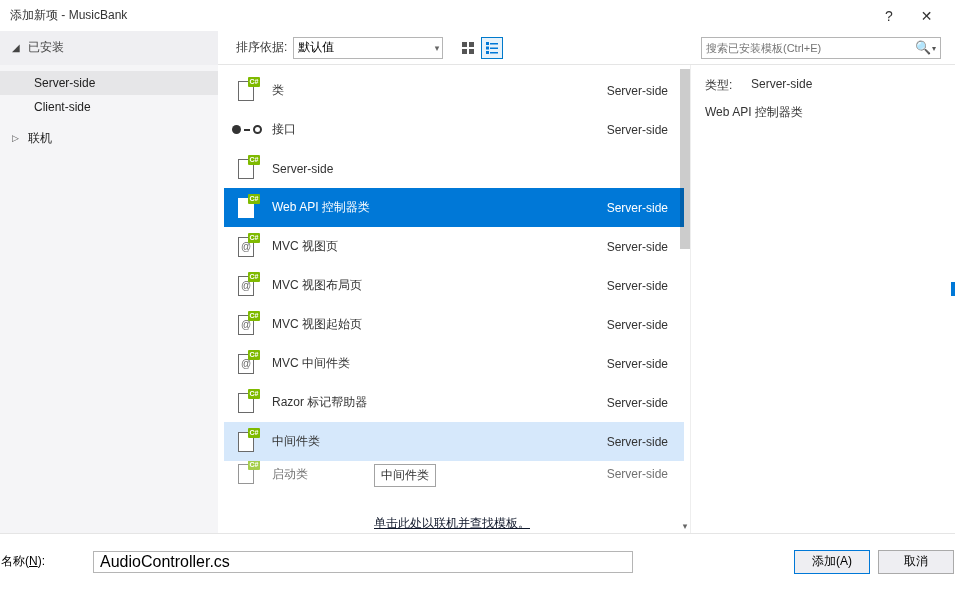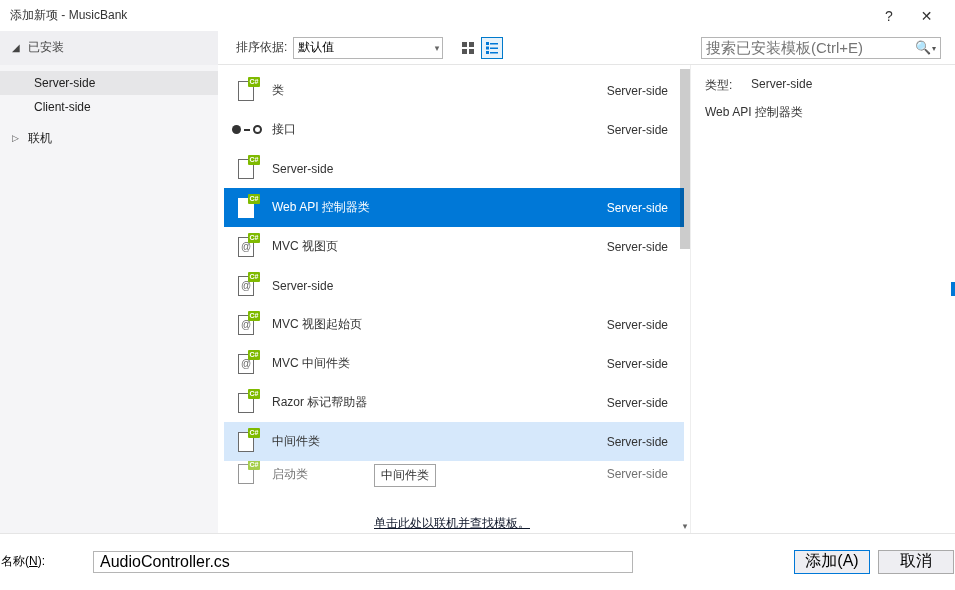--- a/index.html
+++ b/index.html
@@ -18,21 +18,21 @@
   .tree-header .expander { display:inline-block; width: 10px; margin-right: 6px; font-size: 10px; transform: rotate(0deg);}
   .sortbar { display:flex; align-items:center; padding-left: 18px; gap: 6px; }
   .sortbar label { color: #333; }
   .sortbar .combo { width: 150px; height: 22px; border: 1px solid #b5b5b5; display: flex; align-items: center; padding: 0 4px; position: relative; background: #fff;}
   .sortbar .combo .arrow { position:absolute; right:3px; font-size: 9px; color: #666;}
   .viewbtns { display:flex; margin-left: 14px; gap: 2px; align-items:center;}
   .viewbtn { width: 22px; height: 22px; display:flex; align-items:center; justify-content:center; }
   .viewbtn.active { border: 1px solid #007acc; background: #e6f2fb; }
   .viewbtn svg { width: 14px; height: 14px; }
   .searchbox { margin-left: auto; margin-right: 14px; width: 240px; height: 22px; border: 1px solid #b5b5b5; display:flex; align-items:center; padding: 0 4px; position: relative; }
-  .searchbox input { border: none; outline: none; flex:1; font-size:15px; color:#888;}
+  .searchbox input { border: none; outline: none; flex:1; font-size:11px; color:#888;}
   .searchbox .sicon { font-size: 13px; color:#555; }
 
   
   .main { display:flex; height: 468px; }
 
   .tree { width: 218px; background: #f5f5f7; padding-top: 6px; }
   .tree .node { height: 24px; display:flex; align-items:center; padding-left: 34px; color:#222;}
   .tree .node.selected { background: rgba(0,0,0,0.06); }
   .tree .root { height: 26px; display:flex; align-items:center; padding-left: 12px; color:#222;}
   .tree .root .arrow { width:12px; display:inline-block; font-size:9px; margin-right:4px; color:#555;}
@@ -54,21 +54,21 @@
   .detail { width: 248px; padding: 12px 14px; font-size: 12px; color:#333; border-left: 1px solid #eee;}
   .detail .dl { display:flex; gap: 10px; margin-bottom: 10px;}
   .detail .dl .k { width: 36px;}
 
   
   .footer { height: 56px; border-top: 1px solid #e5e5e5; display:flex; align-items:center; padding: 0 1px;}
   .footer label { margin-right: 48px; }
   .footer label .uk { text-decoration: underline;}
   .footer input { width: 540px; height: 22px; border:1px solid #b5b5b5; padding: 0 6px; font-size:16px;}
   .footer .btns { margin-left:auto; display:flex; gap: 8px;}
-  .footer button { width: 76px; height: 24px; background: #eeeef2; border:1px solid #aaa; font-size:16px; cursor:pointer;}
+  .footer button { width: 76px; height: 24px; background: #eeeef2; border:1px solid #aaa; font-size:12px; cursor:pointer;}
   .footer button.primary { border:1px solid #0078d7; }
 
   
   .csdoc { width: 22px; height: 26px; position: relative; }
   .csdoc .page { width: 16px; height: 20px; background:#fff; border:1px solid #6a6a6a; position:absolute; left:2px; top:3px;}
   .csdoc .tag { position:absolute; right:-2px; top:-1px; width:12px; height:10px; background:#7fba00; color:#fff; font-size:7px; line-height:10px; text-align:center; font-weight:bold; border-radius:1px;}
   .csdoc .at { position:absolute; left:5px; top:7px; font-size:10px; color:#666;}
   .selected .csdoc .page { border-color:#fff;}
   .iface { display:flex; align-items:center; gap:3px;}
   .iface .dot { width:9px;height:9px;border-radius:50%;background:#333;}
@@ -194,20 +194,21 @@
             <div class="side">Server-side</div>
           </div>
           <div class="row">
             <div class="ico">
               <div class="csdoc">
                 <div class="page"></div>
                 <div class="at">@</div>
                 <div class="tag">C#</div>
               </div>
             </div>
+            <div class="name">MVC 视图布局页</div>
             <div class="side">Server-side</div>
           </div>
           <div class="row">
             <div class="ico">
               <div class="csdoc">
                 <div class="page"></div>
                 <div class="at">@</div>
                 <div class="tag">C#</div>
               </div>
             </div>

